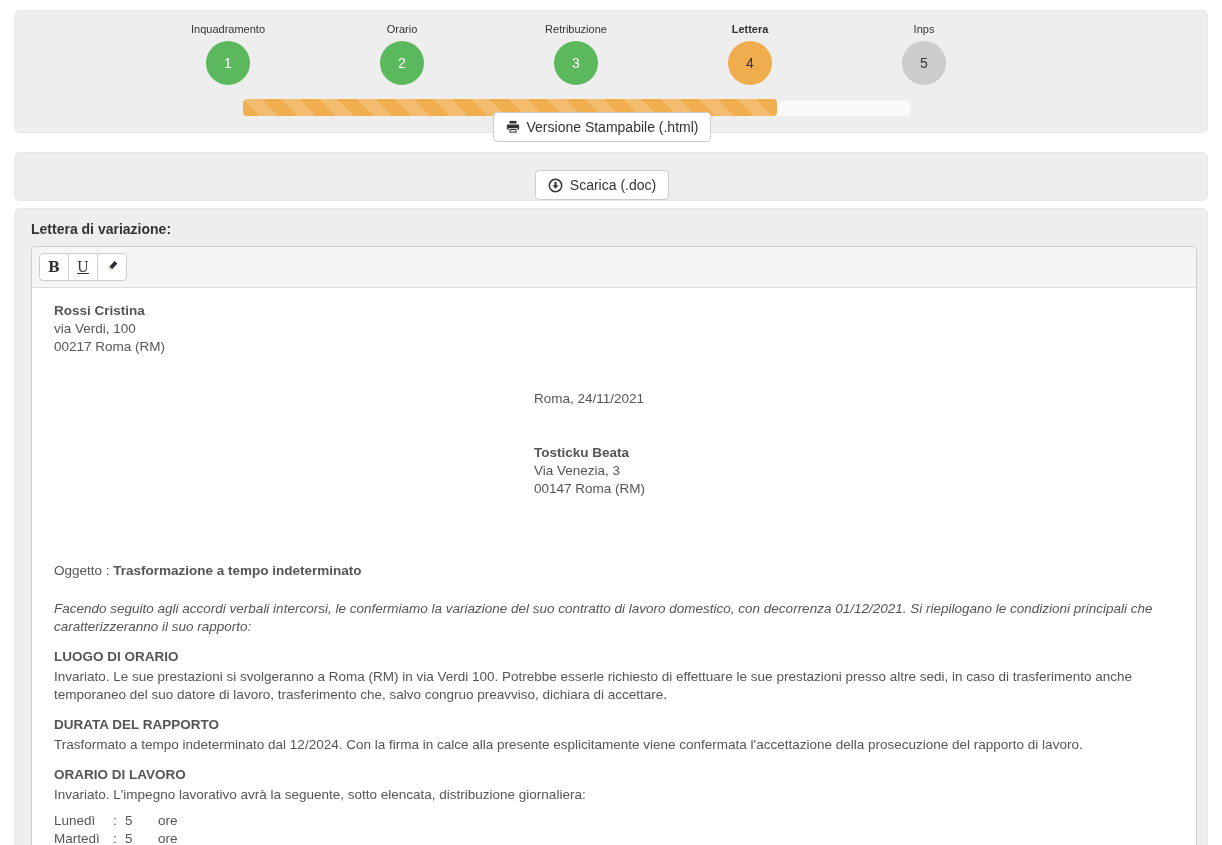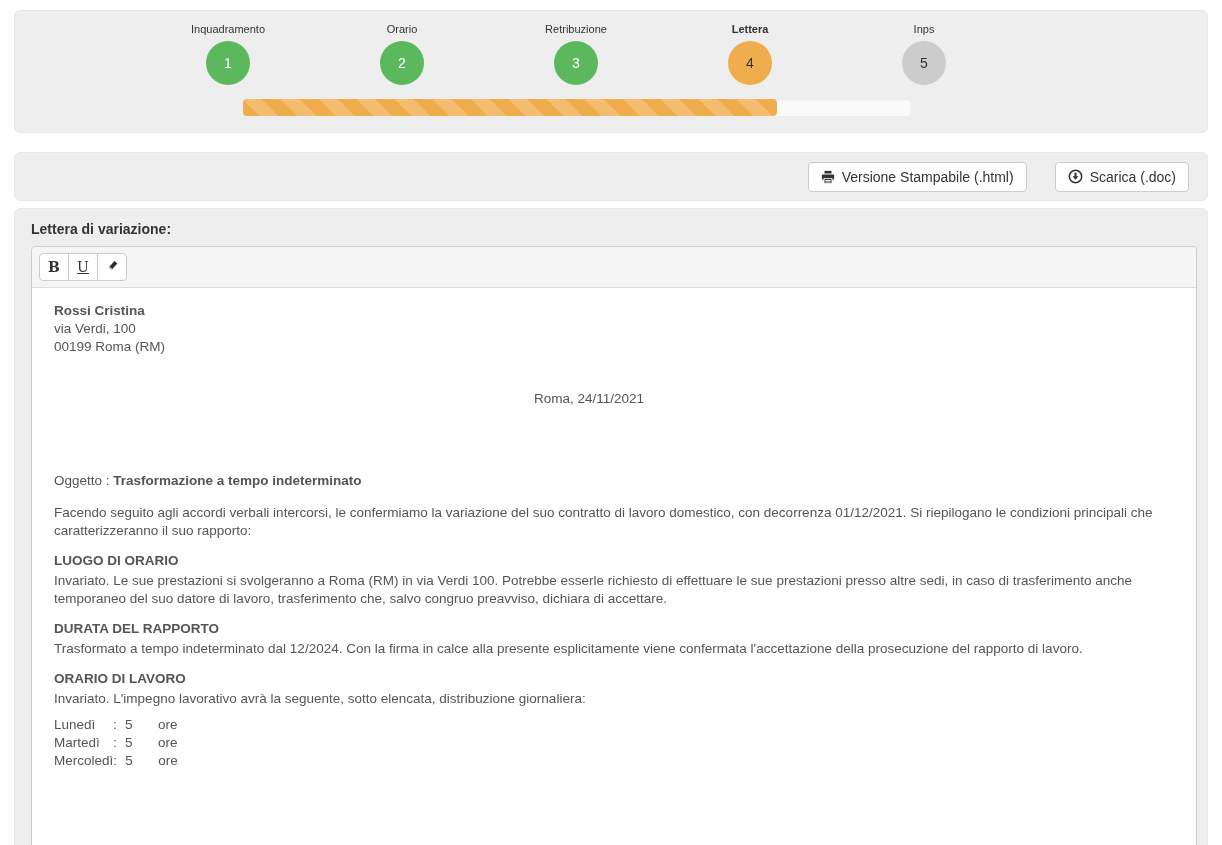--- a/index.html
+++ b/index.html
@@ -4,21 +4,21 @@
 <style>
   * { margin:0; padding:0; box-sizing:border-box; }
   html,body { width:1222px; height:845px; overflow:hidden; background:#fff;
     font-family:"Liberation Sans", sans-serif; }
   .page { padding:0 14px; }
 
   
   .panel { background:#eeeeee; border:1px solid #e7e7e7; border-radius:6px; }
   .stepper-panel { margin-top:10px; height:123px; }
   .actions-panel { margin-top:19px; height:49px; display:flex; align-items:center;
-    justify-content:flex-end; padding-right:18px; gap:28px; }
+    justify-content:flex-end; padding-right:18px; gap:28px;flex-direction:column; }
   .letter-panel { margin-top:7px; height:730px; padding:12px 10px 20px 16px; }
 
   
   .steps { display:flex; width:870px; margin-left:126px; padding-top:12px; }
   .step { width:174px; text-align:center; }
   .step-label { font-size:11px; color:#333; height:13px; margin-bottom:5px; }
   .step.active .step-label { font-weight:bold;text-align:center; }
   .step-circle { width:44px; height:44px; border-radius:50%; margin:0 auto;
     line-height:44px; font-size:14px; text-align:center; cursor:pointer; }
   .step.done    .step-circle { background:#5cb85c; color:#fff; }
@@ -51,21 +51,21 @@
   .tool-btn:last-child { border-radius:0 4px 4px 0; }
   .glyph-b { font-family:"DejaVu Serif", serif; font-weight:bold; font-size:14px; color:#333; }
   .glyph-u { font-family:"DejaVu Serif", serif; font-size:14px; color:#333; text-decoration:underline; }
 
   .editor-content { padding:14px 22px 30px 22px; min-height:600px; color:#555;
     font-size:13.5px; line-height:18px; cursor:text; }
   .bold { font-weight:bold; }
   .date-line { font-weight:normal; margin:34px 0 0 480px; }
   .recipient { margin:36px 0 0 480px; }
   .subject-line { margin-top:64px; }
-  .intro { margin-top:14px; }
+  .intro { margin-top:20px;font-style:italic; }
   .section-heading { font-weight:bold; margin-top:12px; }
   .section-body { margin-top:2px; }
   .schedule { margin-top:8px; }
   .sched-day  { display:inline-block; min-width:59px; }
   .sched-sep  { display:inline-block; min-width:12px; }
   .sched-hours{ display:inline-block; min-width:33px; }
 </style>
 </head>
 <body>
 
@@ -142,25 +142,30 @@
               </svg>
             </span>
           </button>
         </div>
       </div>
 
       <div class="editor-content">
         <div>
           <div class="bold">Rossi Cristina</div>
           <div>via Verdi, 100</div>
-          <div>00199 Roma (RM)</div>
+          <div>00217 Roma (RM)</div>
         </div>
 
         <div class="date-line">Roma, 24/11/2021</div>
 
+        <div class="recipient">
+          <div class="bold">Tosticku Beata</div>
+          <div>Via Venezia, 3</div>
+          <div>00147 Roma (RM)</div>
+        </div>
 
         <div class="subject-line">
           <span>Oggetto :</span>
           <span class="bold">Trasformazione a tempo indeterminato</span>
         </div>
 
         <p class="intro">Facendo seguito agli accordi verbali intercorsi, le confermiamo la variazione del suo contratto di lavoro domestico, con decorrenza 01/12/2021. Si riepilogano le condizioni principali che caratterizzeranno il suo rapporto:</p>
 
         <div class="section-heading">LUOGO DI ORARIO</div>
         <p class="section-body">Invariato. Le sue prestazioni si svolgeranno a Roma (RM) in via Verdi 100. Potrebbe esserle richiesto di effettuare le sue prestazioni presso altre sedi, in caso di trasferimento anche temporaneo del suo datore di lavoro, trasferimento che, salvo congruo preavviso, dichiara di accettare.</p>

